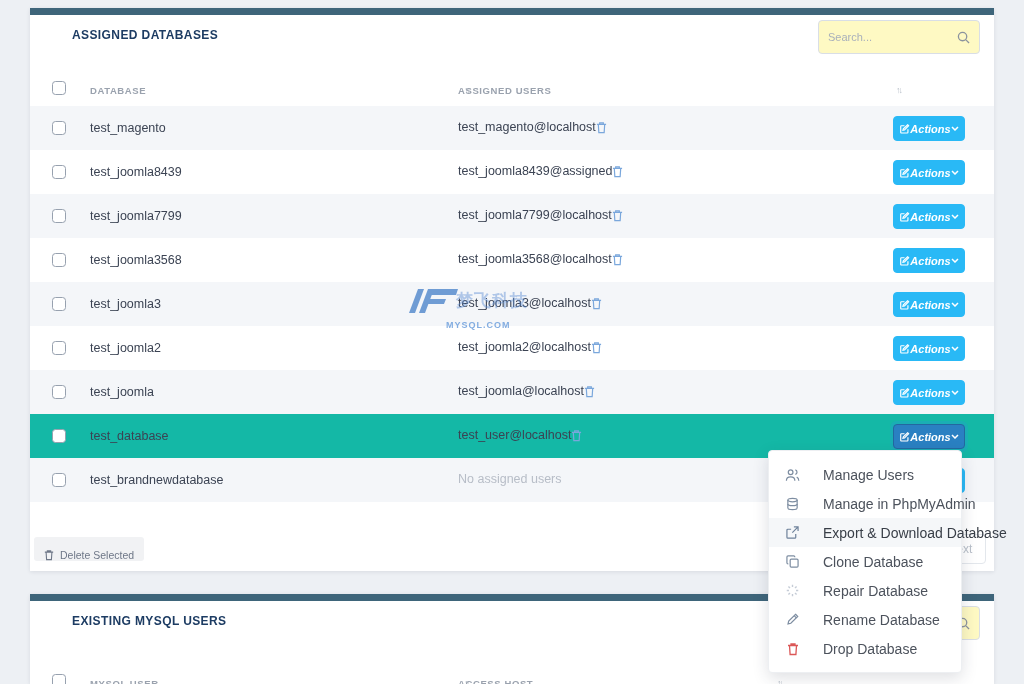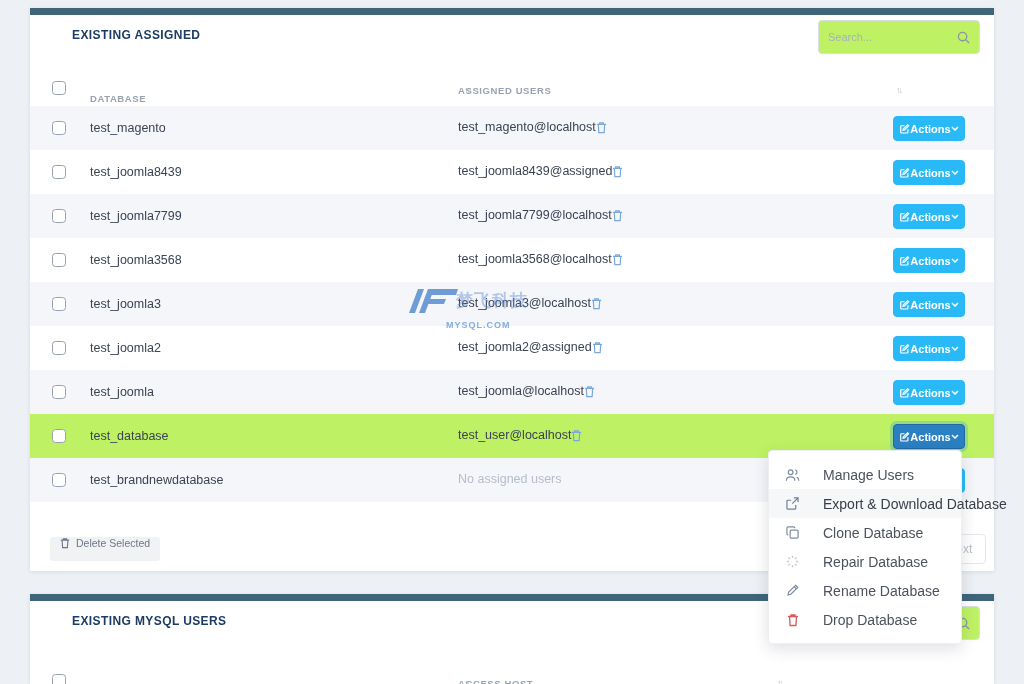--- a/index.html
+++ b/index.html
@@ -16,86 +16,86 @@
   }
   #panel-db   { left:30px; top:8px;   width:964px; height:563px; }
   #panel-users{ left:30px; top:594px; width:964px; height:90px;  }
 
   .panel-title {
     position:absolute; left:42px; top:13px;
     font-size:12px; font-weight:700; color:#1d3c63; letter-spacing:.4px;
   }
   .searchbox {
     position:absolute; right:14px; top:5px; width:162px; height:27px;
-    border:1px solid #d9dee6; border-radius:4px; background:#bef264;
+    border:1px solid #d9dee6; border-radius:4px; background:#fef9c3;
     display:flex; align-items:center; padding:16px 9px;
   }
   .searchbox input {
     border:0; outline:0; flex:1; width:100%;
     font-size:11px; color:#5a6270; background:transparent;
     font-family:"Liberation Sans", sans-serif;
   }
   .searchbox input::placeholder { color:#a9b0bb; }
 
   .thead { position:absolute; left:0; width:100%; height:26px; }
   #panel-db .thead { top:63px; }
   #panel-users .thead { top:70px; }
   .th {
     position:absolute; top:7px;
     font-size:9.5px; font-weight:600; color:#9aa2ae; letter-spacing:.6px;
   }
-  .th.c1 { left:60px;margin-top:8px; } .th.c2 { left:428px; }
+  .th.c1 { left:60px; } .th.c2 { left:428px; }
   .sort {
     position:absolute; top:7px; font-size:9px; color:#b9c0ca;
     letter-spacing:-2px; cursor:pointer;
   }
   .sort.s1 { left:434px; }
   #panel-db .sort.s2 { left:866px; }
   #panel-users .sort.s2 { left:747px; }
 
   .cb {
     position:absolute; left:22px; width:14px; height:14px;
     border:1.5px solid #97a1af; border-radius:3.5px; background:#fff; cursor:pointer;
   }
   .thead .cb { top:3px; }
   .row .cb  { top:15px; }
 
   .rows { position:absolute; top:91px; left:0; width:100%; }
   .row { position:relative; height:44px; background:#fff; }
   .row.stripe  { background:#f4f6f9; }
-  .row.hovered { background:#bef264; }
+  .row.hovered { background:#14b8a6; }
   .dbname {
     position:absolute; left:60px; top:15px;
     font-size:12.5px; color:#3b4353;text-align:center;
   }
   .usercell {
     position:absolute; left:428px; top:14px;
     display:flex; align-items:center; 
     font-size:12.5px; color:#3b4353;
   }
   .usercell.muted { color:#b7bdc7; }
   .trash-btn { display:flex; cursor:pointer; }
 
   .actions-btn {
     position:absolute; left:863px; top:10px; width:72px; height:25px;
     background:#29b9f6; border:1px solid #29b9f6; border-radius:4px;
     color:#fff; font-size:11px; font-weight:700;
     display:flex; align-items:center; justify-content:center; gap:0;
-    cursor:pointer; font-family:"Liberation Sans", sans-serif;
+    cursor:pointer; font-family:"Liberation Sans", sans-serif;font-style:italic;
   }
   .actions-btn.active {
     background:#2a80c2; border-color:#2368a0;
     box-shadow:0 0 0 3px rgba(42,150,220,.28);
   }
 
   .delete-btn {
-    position:absolute; left:20px; top:522px; height:24px; padding:0 10px;
+    position:absolute; left:4px; top:522px; height:24px; padding:0 10px;
     background:#f1f2f4; border:0; border-radius:3px;
     color:#6e7787; font-size:10.5px;
-    display:flex; align-items:flex-start; gap:6px; cursor:pointer;
+    display:flex; align-items:flex-end; gap:6px; cursor:pointer;
     font-family:"Liberation Sans", sans-serif;
   }
   .next-btn {
     position:absolute; left:904px; top:519px; width:52px; height:30px;
     background:#fff; border:1px solid #e3e7ec; border-radius:4px;
     color:#b9c0c9; font-size:12px; cursor:pointer; z-index:1;
     font-family:"Liberation Sans", sans-serif;
   }
 
   .menu {
@@ -122,21 +122,21 @@
   }
   .wm-site {
     font-size:9px; font-weight:700; color:rgba(100,152,218,.8);
     letter-spacing:1px; margin-left:38px; margin-top:-4px;
   }
 </style>
 </head>
 <body>
 
 <section class="panel" id="panel-db">
-  <h2 class="panel-title">EXISTING ASSIGNED</h2>
+  <h2 class="panel-title">ASSIGNED DATABASES</h2>
 
   <div class="searchbox">
     <input type="text" placeholder="Search..." style="">
     <span style="display:flex">
       <svg width="13" height="13" viewBox="0 0 14 14" fill="none" stroke="#8b939e" stroke-width="1.4">
         <circle cx="6" cy="6" r="4.5"></circle>
           <path d="M9.6 9.6L13 13"></path>
         </svg>
     </span>
   </div>
@@ -263,21 +263,21 @@
         <svg width="8" height="5" viewBox="0 0 8 5">
             <path d="M1 1l3 3 3-3" stroke="#fff" stroke-width="1.5" fill="none"></path>
           </svg>
       </button>
     </div>
 
     <div class="row">
       <span class="cb"></span>
       <span class="dbname">test_joomla2</span>
       <span class="usercell">
-          <span>test_joomla2@assigned</span>
+          <span>test_joomla2@localhost</span>
         <span class="trash-btn">
             <svg width="11" height="13" viewBox="0 0 12 14" fill="none" stroke="#7aa7dc" stroke-width="1.3">
               <path d="M1 3.5h10M4 3.5V2h4v1.5M2.5 3.5l.6 9h5.8l.6-9"></path>
             </svg>
           </span>
         </span>
       <button class="actions-btn">
         <svg width="11" height="11" viewBox="0 0 16 16" fill="none" stroke="#fff" stroke-width="1.7">
             <path d="M13 9v4.5a1 1 0 0 1-1 1H3.5a1 1 0 0 1-1-1V5a1 1 0 0 1 1-1H8"></path>
             <path d="M12.5 2.5l1.5 1.5-6 6-2.3.6.6-2.3z"></path>
@@ -390,20 +390,30 @@
 <div class="menu">
   <div class="menu-item">
     <span class="mi-icon">
         <svg width="15" height="14" viewBox="0 0 16 14" fill="none" stroke="#7d8da1" stroke-width="1.3">
           <circle cx="6" cy="4" r="2.5"></circle>
           <path d="M1.5 13c0-2.5 2-4 4.5-4s4.5 1.5 4.5 4"></path>
           <path d="M11 1.6a2.5 2.5 0 0 1 0 4.8M12.5 9.3c1.4.6 2.2 1.9 2.2 3.7"></path>
         </svg>
       </span>
     <span>Manage Users</span>
+  </div>
+  <div class="menu-item">
+    <span class="mi-icon">
+        <svg width="13" height="14" viewBox="0 0 14 14" fill="none" stroke="#7d8da1" stroke-width="1.3">
+          <ellipse cx="7" cy="2.8" rx="5" ry="1.8"></ellipse>
+          <path d="M2 2.8v8.4c0 1 2.2 1.8 5 1.8s5-.8 5-1.8V2.8"></path>
+          <path d="M2 7c0 1 2.2 1.8 5 1.8S12 8 12 7"></path>
+        </svg>
+      </span>
+    <span>Manage in PhpMyAdmin</span>
   </div>
   <div class="menu-item hovered">
     <span class="mi-icon">
         <svg width="13" height="13" viewBox="0 0 14 14" fill="none" stroke="#6f829b" stroke-width="1.3">
           <path d="M10.5 8.5V12a1 1 0 0 1-1 1H2a1 1 0 0 1-1-1V4.5a1 1 0 0 1 1-1h3.5"></path>
           <path d="M8.5 1H13v4.5M13 1L6.8 7.2"></path>
         </svg>
       </span>
     <span>Export &amp; Download Database</span>
   </div>

